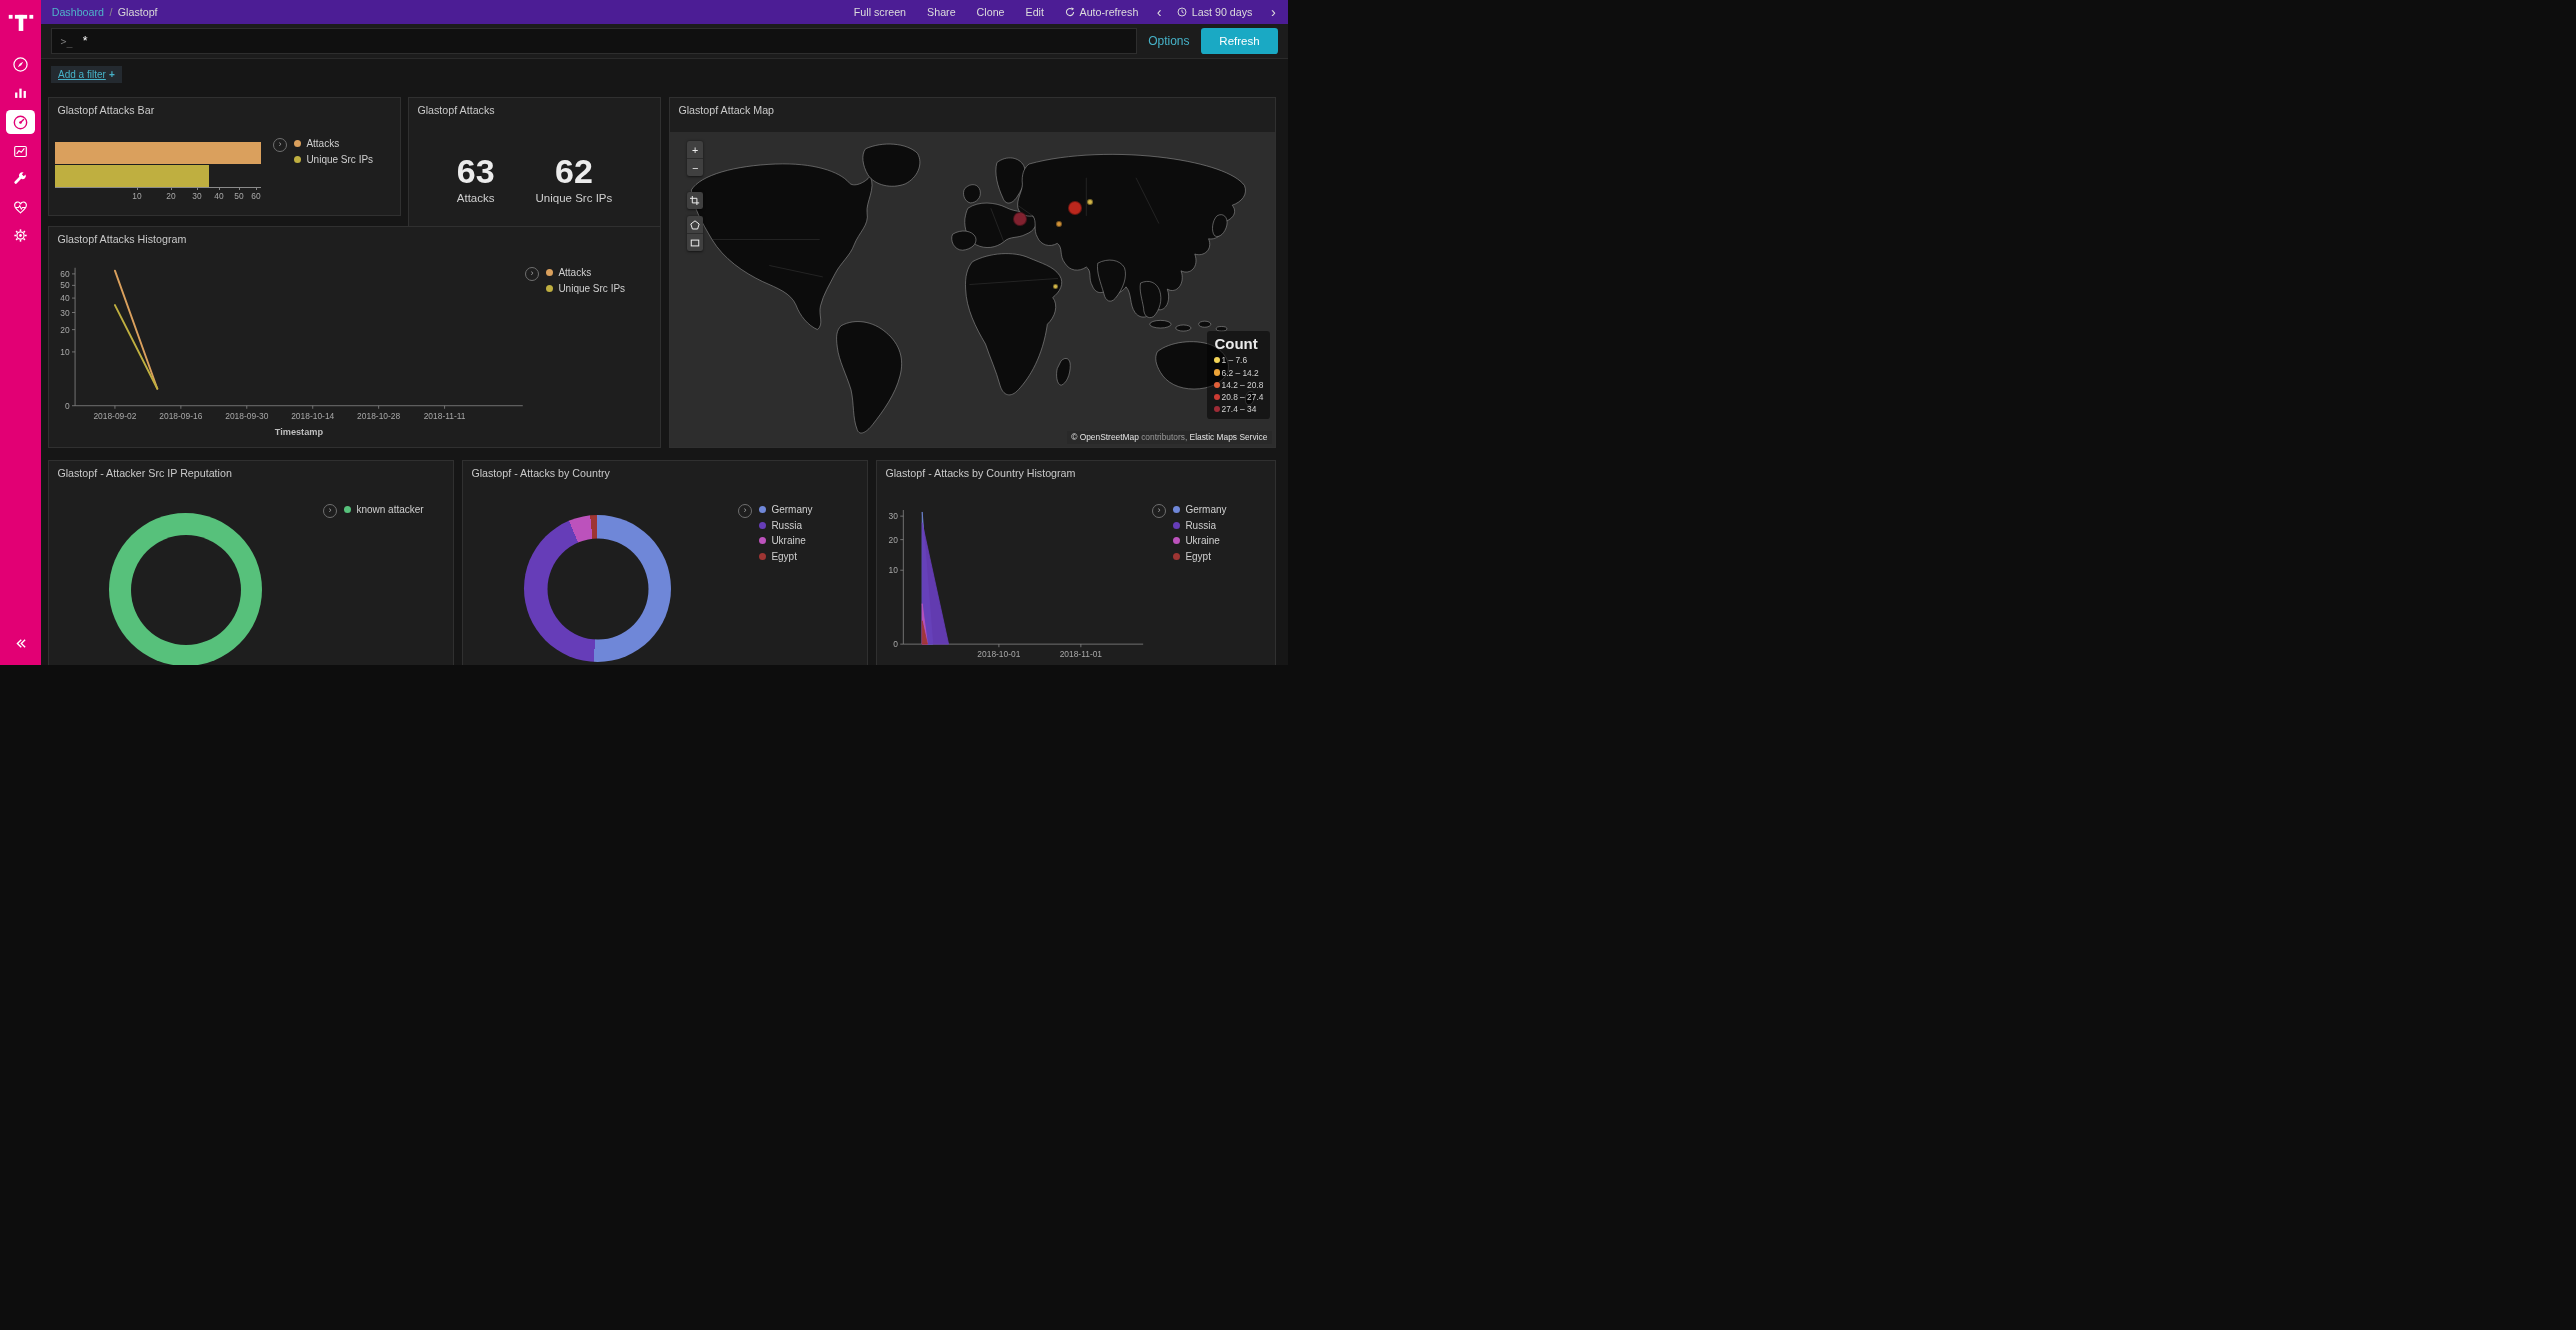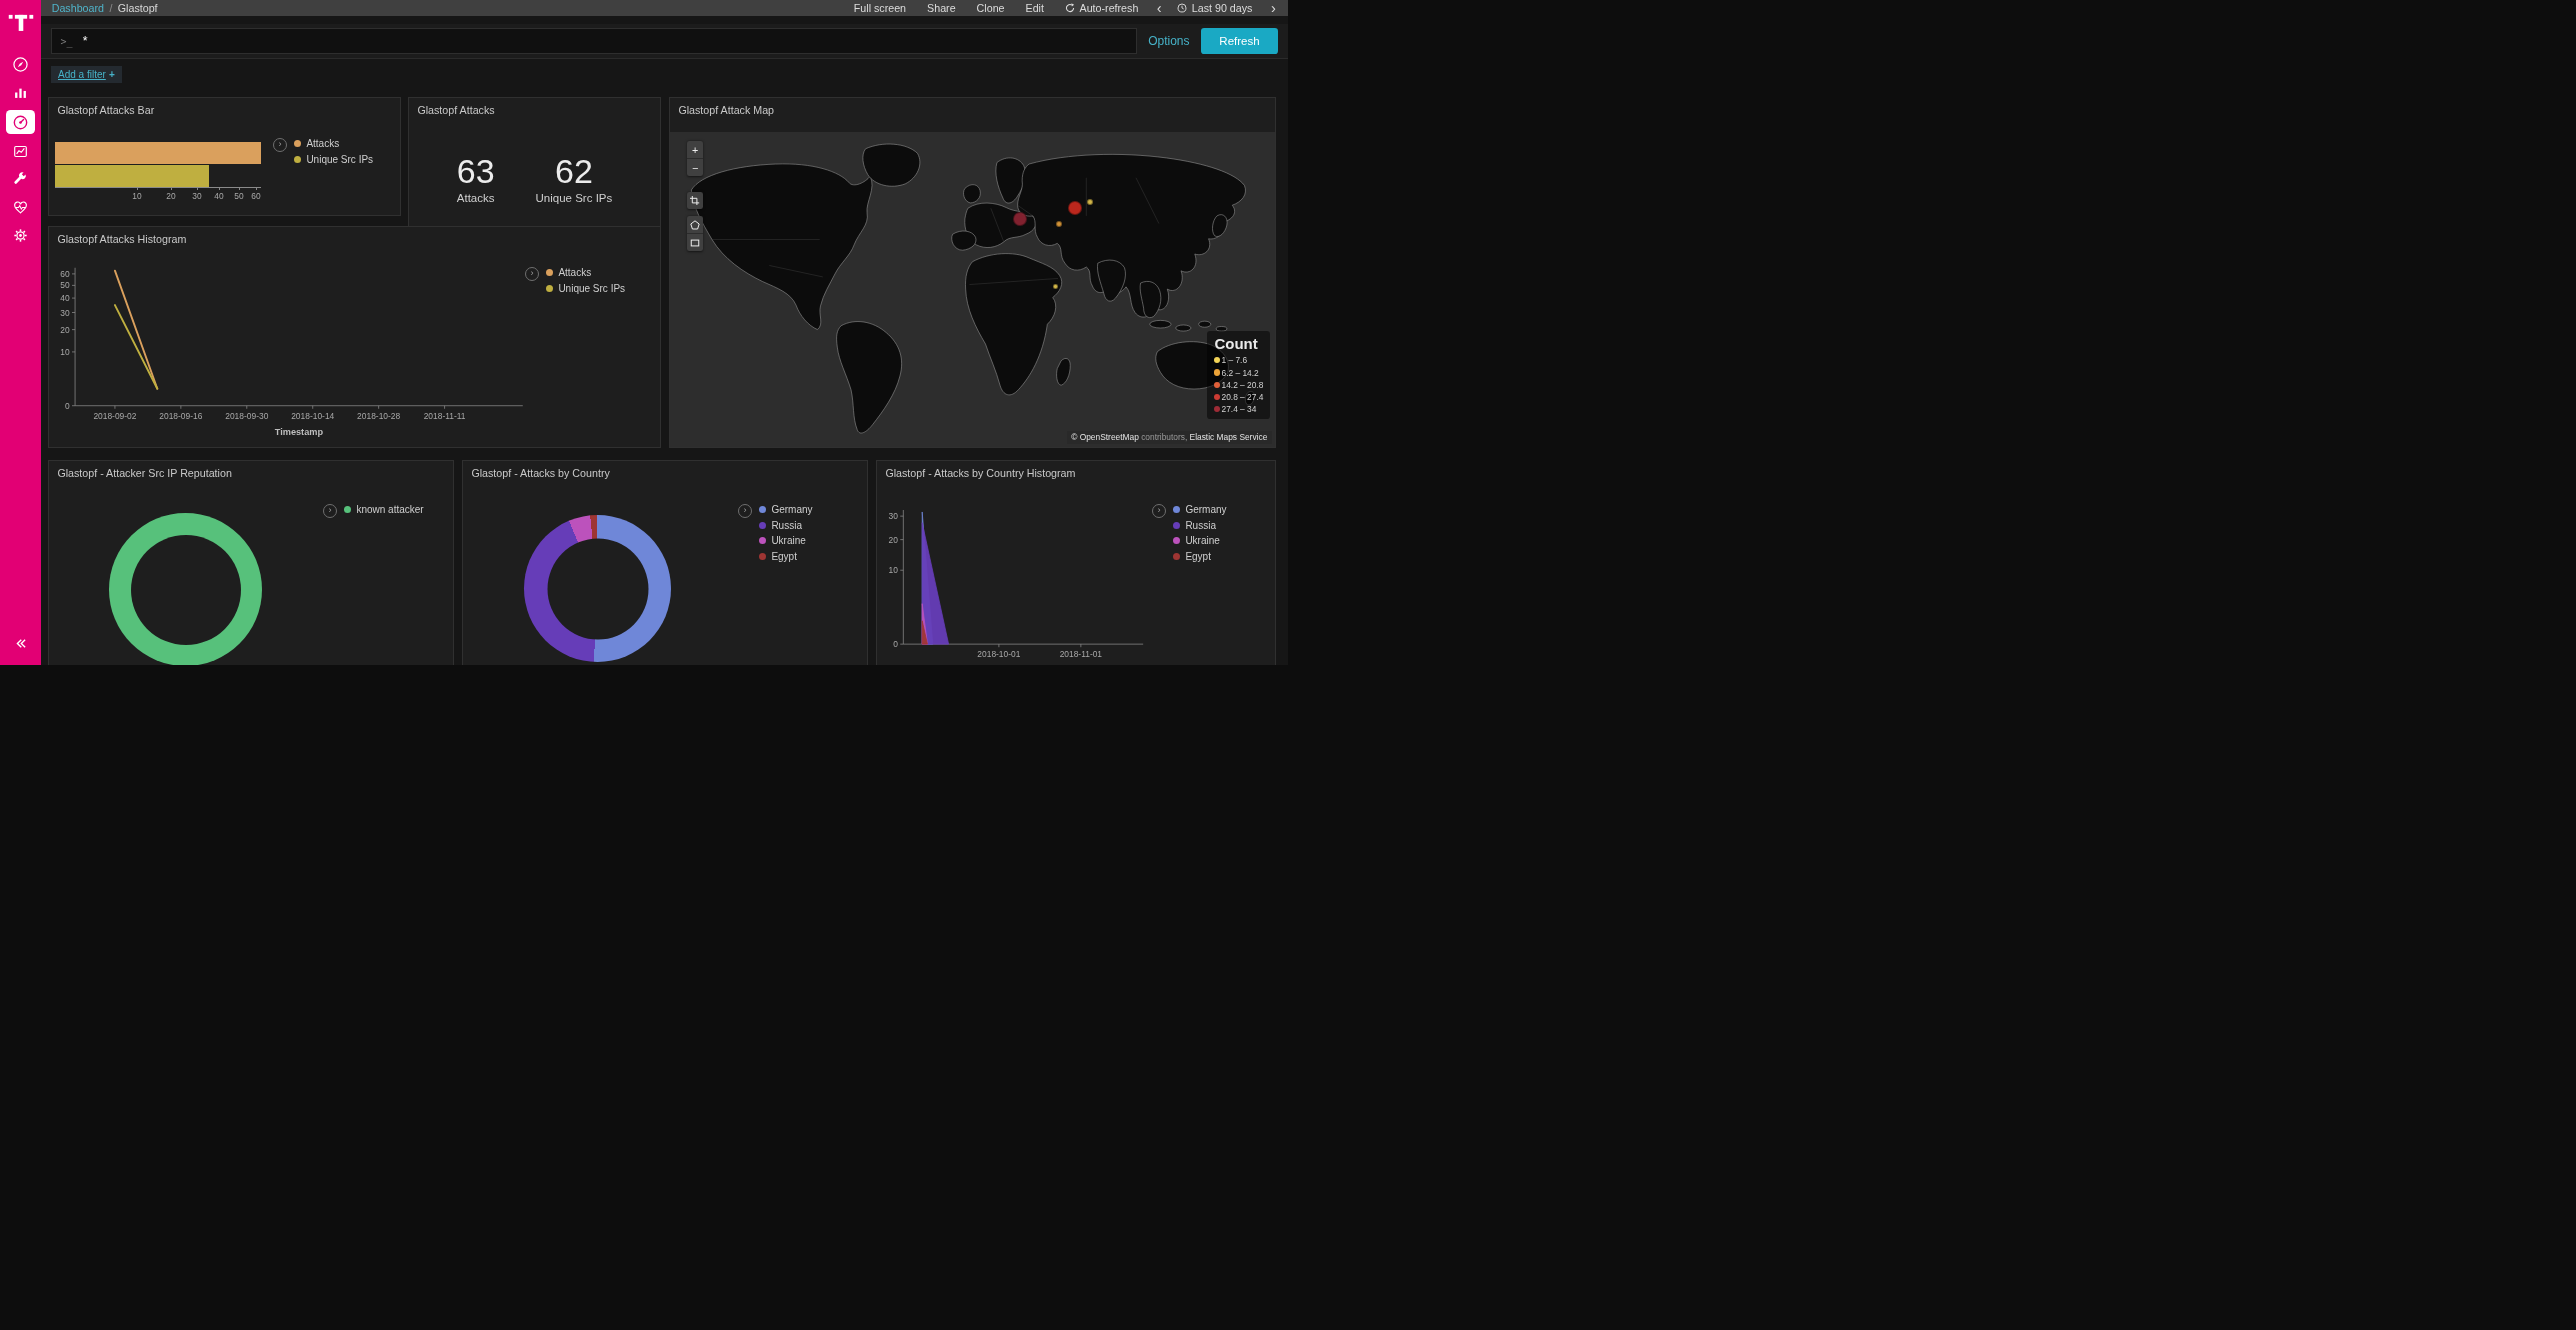--- a/index.html
+++ b/index.html
@@ -9,21 +9,21 @@
   
   #sidebar{position:absolute;left:0;top:0;width:41px;height:100%;background:#e20074;z-index:20;
            display:flex;flex-direction:column;align-items:center;}
   #logo{margin-top:7.7px;margin-bottom:14px;cursor:pointer;}
   .side-icon{width:34px;height:28px;display:flex;align-items:center;justify-content:center;cursor:pointer;}
   .side-icon.selected-wrap{height:31px;}
   .selected-pill{width:29px;height:24px;background:#ffffff;border-radius:4.6px;display:flex;align-items:center;justify-content:center;}
   #side-collapse{margin-top:auto;margin-bottom:7.7px;}
 
   
-  #topbar{position:absolute;left:41px;top:0;right:0;height:16px;background:#404040;display:flex;align-items:center;padding:0 10.7px;box-sizing:border-box;}
+  #topbar{position:absolute;left:41px;top:0;right:0;height:24px;background:#4c1d95;display:flex;align-items:center;padding:0 10.7px;box-sizing:border-box;}
   .crumb-link{color:#4fb3c9;font-size:10.7px;text-decoration:none;cursor:pointer;}
   .crumb-sep{color:#8c8c8c;font-size:10.7px;margin:0 5.4px;}
   .crumb-cur{color:#d8d8d8;font-size:10.7px;}
   #topbar .spacer{flex:1;}
   .top-action{background:none;border:none;color:#dcdcdc;font-size:10.7px;margin-left:21px;cursor:pointer;display:flex;align-items:center;gap:4.6px;padding:0;font-family:inherit;}
   .chev-btn{background:none;border:none;color:#dcdcdc;font-size:14.6px;line-height:1;margin-left:17px;cursor:pointer;padding:0 1.5px;font-family:inherit;}
 
   
   #querybar{position:absolute;left:41px;top:24px;right:0;height:35px;background:#1c1c1c;border-bottom:0.8px solid #2b2b2b;
             display:flex;align-items:center;padding:0 10px;box-sizing:border-box;gap:11.5px;}
@@ -65,21 +65,21 @@
   .legend-item{display:flex;align-items:center;gap:5.4px;font-size:10px;color:#cfcfcf;cursor:pointer;}
   .legend-dot{width:7px;height:7px;border-radius:50%;flex:0 0 auto;}
   #legend-bar{left:224px;top:40px;}
   #legend-hist{left:476px;top:40px;}
   #legend-reputation{left:274px;top:43px;}
   #legend-country{left:275px;top:43px;}
   #legend-country-hist{left:275px;top:43px;}
 
   
   .metric-row{display:flex;justify-content:center;gap:41px;margin-top:32px;}
-  .metric-value{font-size:34px;font-weight:400;color:#ececec;text-align:center;line-height:1;}
+  .metric-value{font-size:34px;font-weight:700;color:#ececec;text-align:center;line-height:1;}
   .metric-label{font-size:11.5px;color:#cfcfcf;text-align:center;margin-top:3.8px;}
 
   
   .donut{position:absolute;border-radius:50%;cursor:pointer;}
   .donut-hole{position:absolute;left:50%;top:50%;transform:translate(-50%,-50%);border-radius:50%;background:#1e1e1e;}
   #donut-reputation{left:60px;top:52px;}
   #donut-country{left:61px;top:54px;}
 
   
   #map-viewport{position:absolute;left:0;right:0;top:34px;bottom:0;background:#2d2d2d;overflow:hidden;cursor:grab;}

